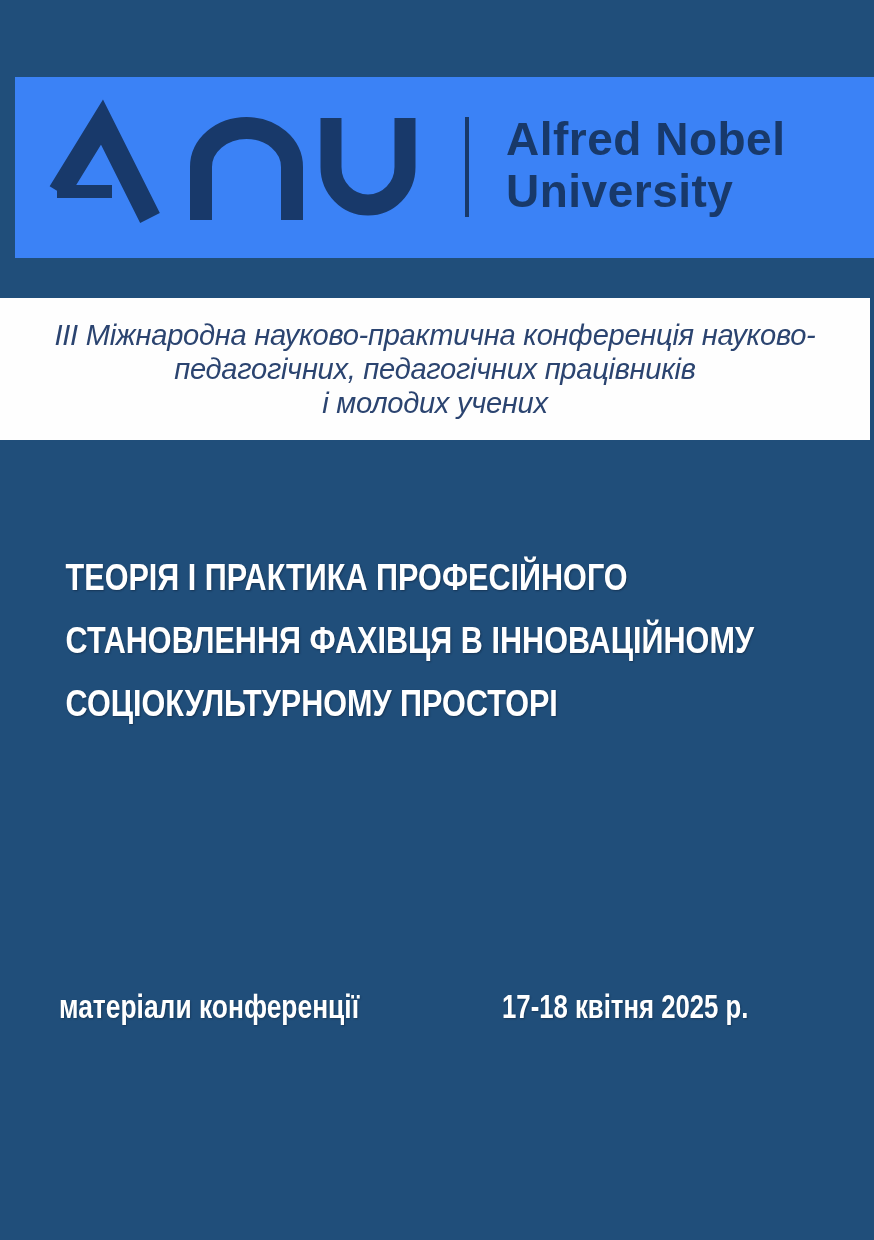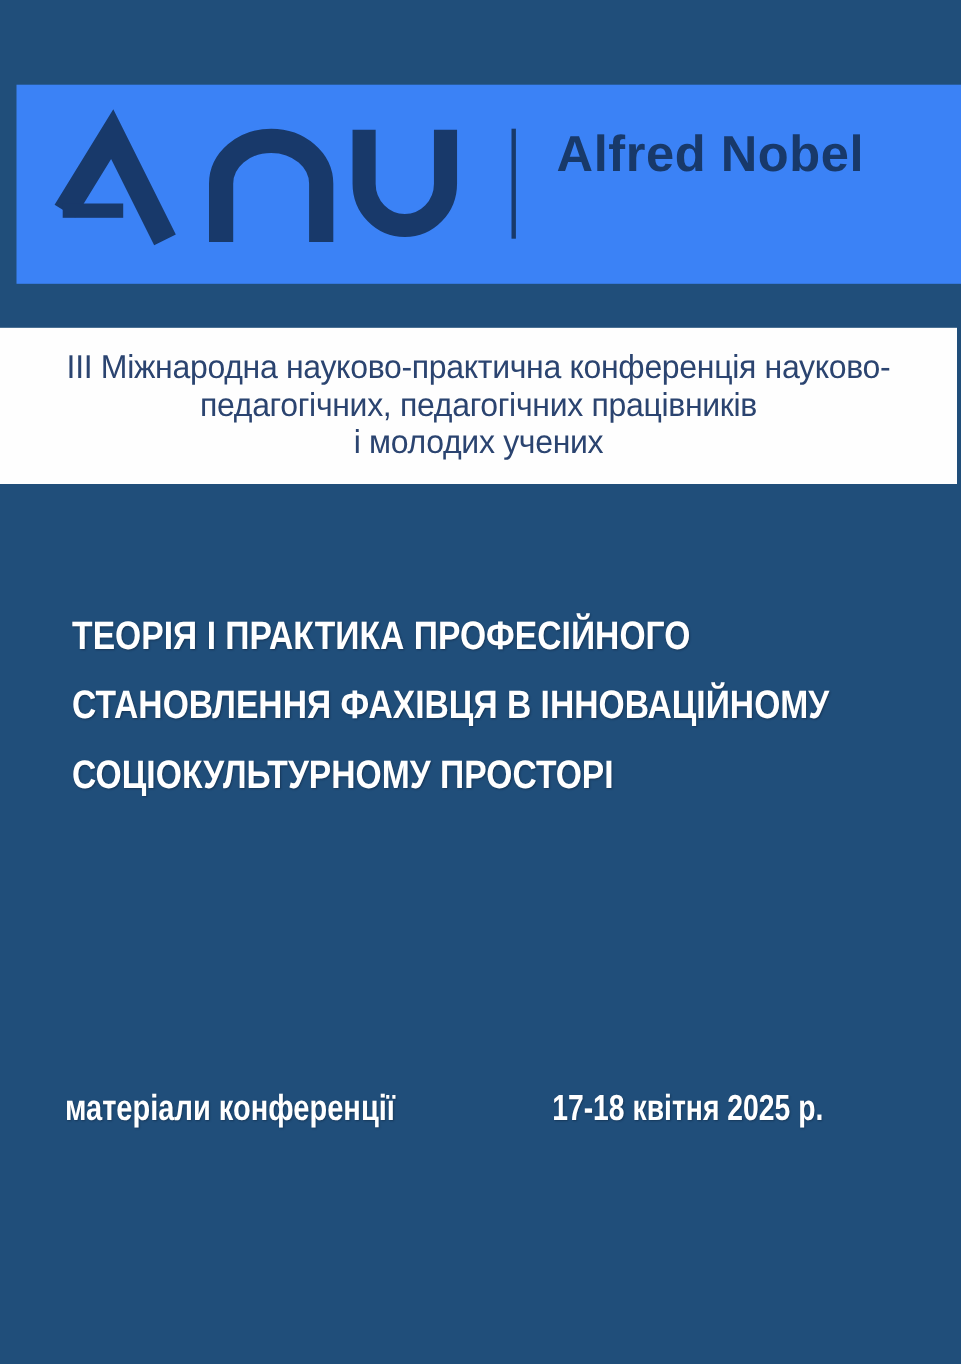--- a/index.html
+++ b/index.html
@@ -21,20 +21,21 @@
     position:absolute;left:491px;top:36px;
     color:#18396a;
     font-size:46px;line-height:52px;font-weight:700;
     letter-spacing:0.5px;white-space:nowrap;
   }
   
   .conf-band{
     position:absolute;left:0;top:298px;width:870px;height:142px;
     background:#fefefe;
     box-sizing:border-box;
+    font-style:italic;
   }
   .conf-text{
     position:absolute;left:0;top:20px;width:100%;
     text-align:center;
     color:#2b4470;
     font-size:30px;line-height:34px;font-weight:400;
     letter-spacing:-0.3px;
   }
   .conf-line{white-space:nowrap;transform:scaleX(0.97);transform-origin:center;}
   
@@ -75,20 +76,21 @@
       <rect x="42" y="108" width="55" height="13" fill="#18396a"></rect>
 
       <path d="M186,143 V90 A45.5,39 0 0 1 277,90 V143" fill="none" stroke="#18396a" stroke-width="22"></path>
 
       <path d="M316,41 V90 A37,38 0 0 0 390,90 V41" fill="none" stroke="#18396a" stroke-width="21"></path>
 
       <rect x="450" y="40" width="4" height="100" fill="#18396a"></rect>
     </svg>
     <div class="wordmark">
       <div>Alfred Nobel</div>
+      <div>University</div>
     </div>
   </div>
 
   <div class="conf-band">
     <div class="conf-text">
       <div class="conf-line">ІІІ Міжнародна науково-практична конференція науково-</div>
       <div class="conf-line">педагогічних, педагогічних працівників</div>
       <div class="conf-line">і молодих учених</div>
     </div>
   </div>

